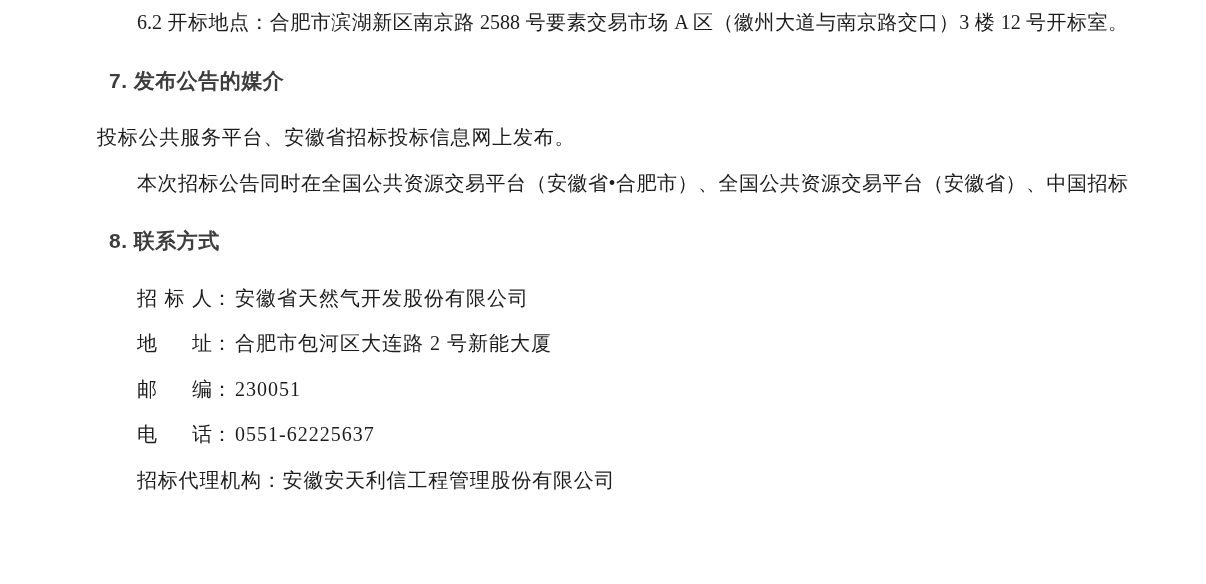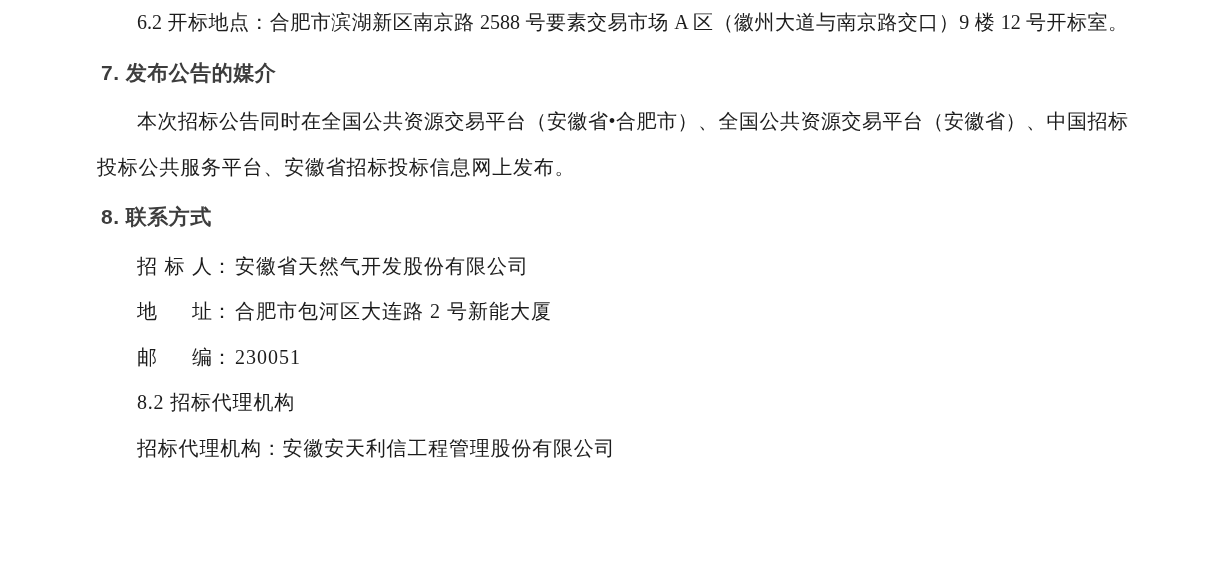--- a/index.html
+++ b/index.html
@@ -32,21 +32,21 @@
   .indent {
     text-indent: 2em;
   }
   
   .justify-full {
     text-align: justify;
     text-align-last: justify;
     letter-spacing: 0;
   }
   .heading {
-    margin: 4px;
+    margin: 12px;
     line-height: 45.5px;
     font-family: "Liberation Sans", "DejaVu Sans", sans-serif;
     font-size: 21px;
     font-weight: 700;
     color: #3d3d3d;
     letter-spacing: 0.5px;
   }
   .contact .clabel {
     display: inline-block;
     width: 3.75em;
@@ -63,36 +63,36 @@
     margin-left: 0.15em;
     letter-spacing: 1px;
     margin-top: 8px;
   }
 </style>
 </head>
 <body>
 
 <div class="doc">
 
-  <p class="line one-line indent justify-full">6.2 开标地点：合肥市滨湖新区南京路 2588 号要素交易市场 A 区（徽州大道与南京路交口）9 楼 12 号开标室。</p>
+  <p class="line one-line indent justify-full">6.2 开标地点：合肥市滨湖新区南京路 2588 号要素交易市场 A 区（徽州大道与南京路交口）3 楼 12 号开标室。</p>
 
   <h2 class="heading">7. 发布公告的媒介</h2>
 
+  <p class="line one-line">投标公共服务平台、安徽省招标投标信息网上发布。</p>
+
   <p class="line one-line indent justify-full">本次招标公告同时在全国公共资源交易平台（安徽省•合肥市）、全国公共资源交易平台（安徽省）、中国招标</p>
-
-  <p class="line one-line">投标公共服务平台、安徽省招标投标信息网上发布。</p>
 
   <h2 class="heading">8. 联系方式</h2>
 
 
   <p class="line one-line indent contact"><span class="clabel">招标人</span><span class="colon">：</span><span class="cvalue">安徽省天然气开发股份有限公司</span></p>
 
   <p class="line one-line indent contact"><span class="clabel">地址</span><span class="colon">：</span><span class="cvalue">合肥市包河区大连路 2 号新能大厦</span></p>
 
   <p class="line one-line indent contact"><span class="clabel">邮编</span><span class="colon">：</span><span class="cvalue">230051</span></p>
 
 
+  <p class="line one-line indent contact"><span class="clabel">电话</span><span class="colon">：</span><span class="cvalue">0551-62225637</span></p>
 
-  <p class="line one-line indent">8.2 招标代理机构</p>
 
   <p class="line one-line indent">招标代理机构：安徽安天利信工程管理股份有限公司</p>
 
 </div>
 
 </body></html>

